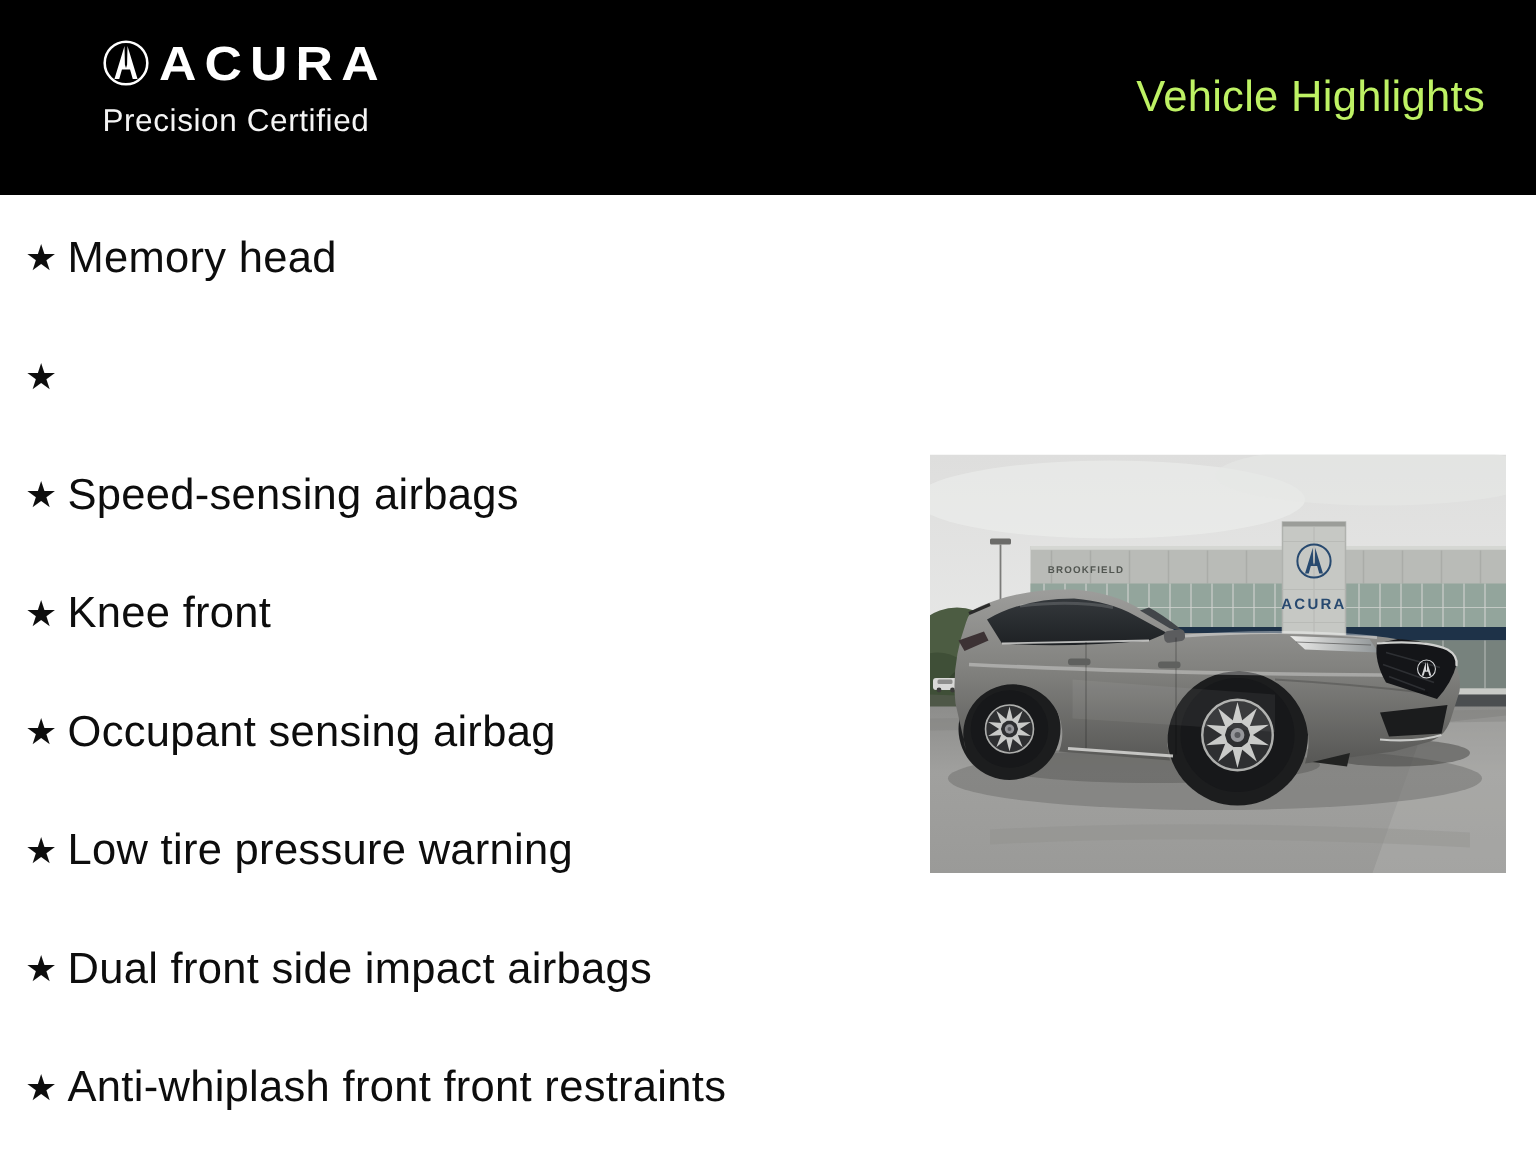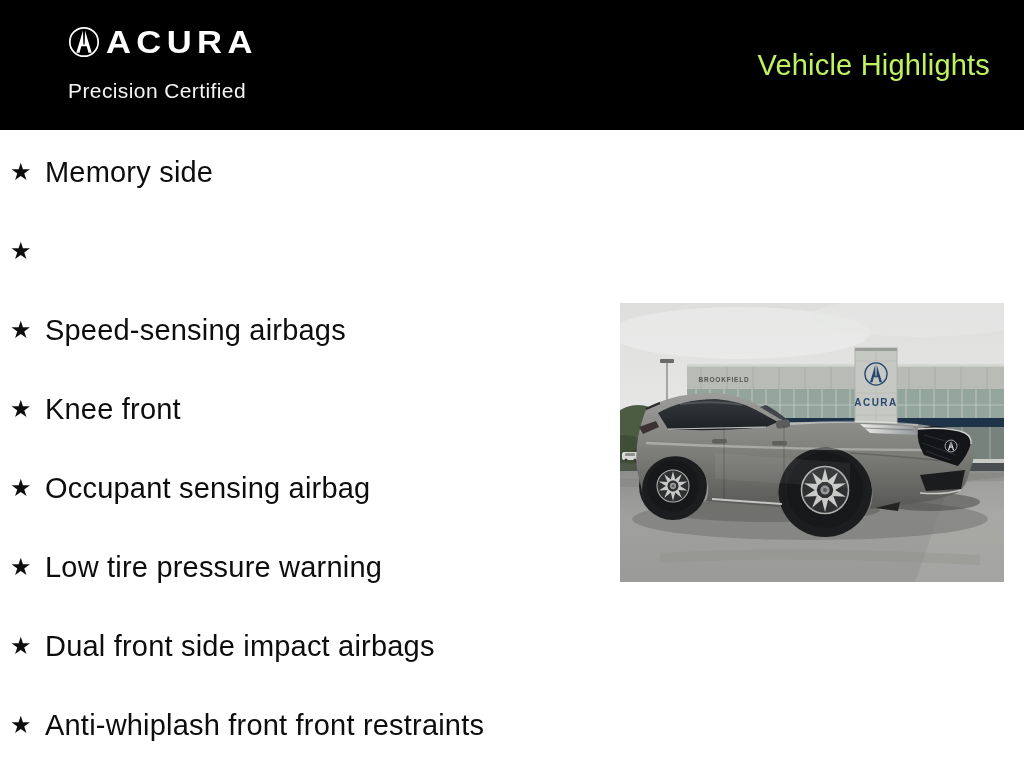--- a/index.html
+++ b/index.html
@@ -1,26 +1,26 @@
 <!DOCTYPE html>
 <html><head>
 <meta charset="utf-8">
 <style>
   html,body{margin:0;padding:0;background:#ffffff;}
   .page{position:relative;width:1024px;height:768px;background:#ffffff;overflow:hidden;
-        font-family:"Liberation Sans",sans-serif;}
+        font-family:"Liberation Sans",sans-serif;text-align:center;}
 
   
   .header{position:absolute;left:0;top:0;width:1024px;height:130px;background:#000;}
   .brand{position:absolute;left:68px;top:25px;}
   .brand-row{display:flex;align-items:center;gap:6px;height:34px;}
   .badge{width:32px;height:32px;color:#ffffff;flex:0 0 auto;}
   .wordmark{font-size:32px;font-weight:bold;color:#ffffff;letter-spacing:5px;line-height:1;
             transform:scaleX(1.08);transform-origin:left center;white-space:nowrap;}
-  .tagline{margin-top:20px;font-size:21px;color:#f4f4f4;letter-spacing:0.4px;white-space:nowrap;}
+  .tagline{margin-top:10px;font-size:21px;color:#f4f4f4;letter-spacing:0.4px;white-space:nowrap;}
   .page-title{position:absolute;right:34px;top:49px;font-size:29px;color:#bef264;
               letter-spacing:0.2px;white-space:nowrap;}
 
   
   .highlights{position:absolute;left:0;top:133px;margin:0;padding:0 0 0 10px;list-style:none;}
   .highlights li{height:79px;display:flex;align-items:center;}
   .star{display:inline-block;width:35px;font-size:24px;color:#0d0d0d;
         font-family:"DejaVu Sans",sans-serif;transform:translateY(-1px);}
   .item-label{font-size:29px;color:#0d0d0d;letter-spacing:0.2px;white-space:nowrap;}
 
@@ -71,21 +71,21 @@
         <div class="wordmark">ACURA</div>
       </div>
       <div class="tagline">Precision Certified</div>
     </div>
     <div class="page-title">Vehicle Highlights</div>
   </div>
 
   <ul class="highlights">
     <li>
       <span class="star">★</span>
-      <span class="item-label">Memory side</span>
+      <span class="item-label">Memory head</span>
       </li>
     <li>
       <span class="star">★</span>
       </li>
     <li>
       <span class="star">★</span>
       <span class="item-label">Speed-sensing airbags</span>
       </li>
     <li>
       <span class="star">★</span>

